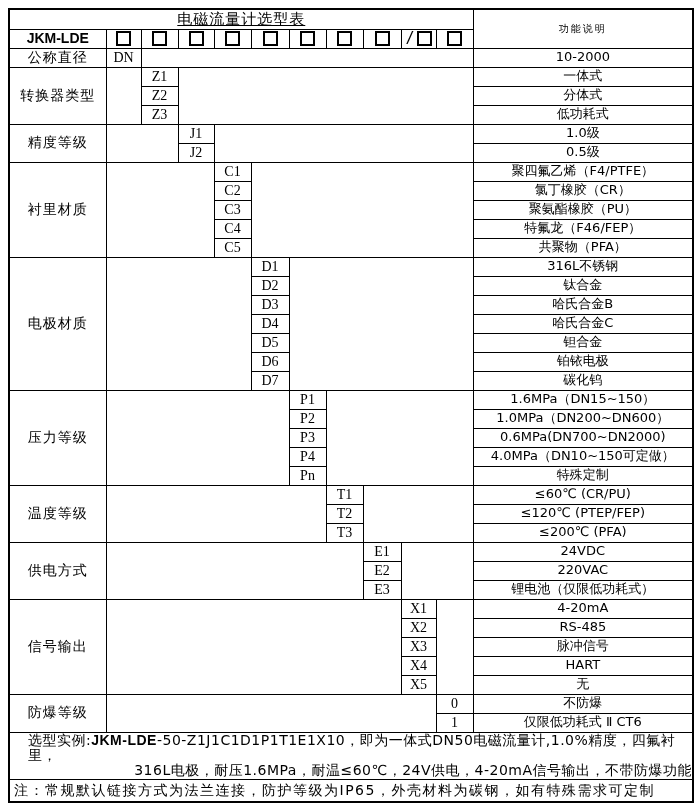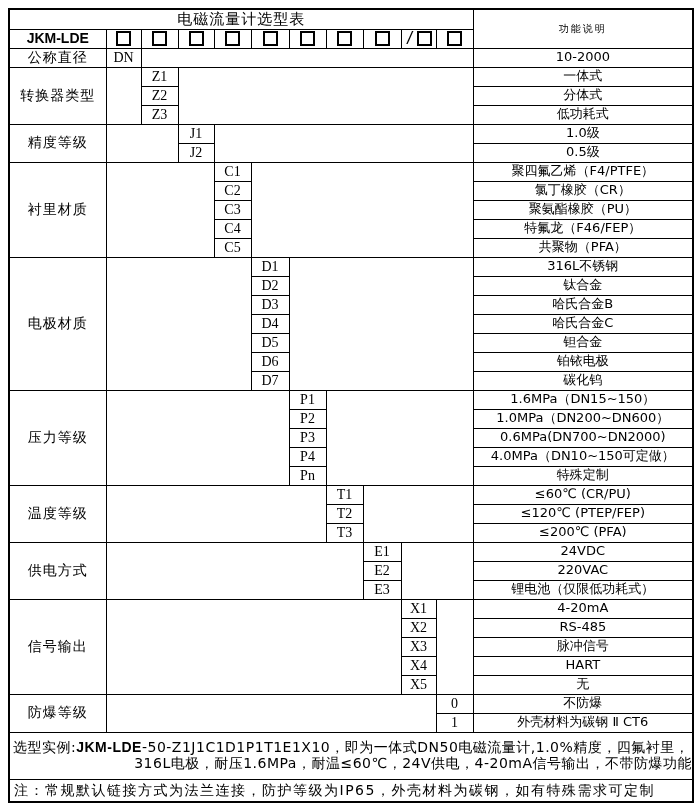--- a/index.html
+++ b/index.html
@@ -11,21 +11,21 @@
     position:absolute;left:8px;top:8px;width:684px;
     border-collapse:collapse;table-layout:fixed;
     border:2px solid #000;
   }
   td{
     border:1px solid #000;padding:0;text-align:center;vertical-align:middle;
     overflow:hidden;white-space:nowrap;font-size:13px;line-height:1.1;
   }
   tr{height:19px;}
   tr.title-row{height:20px;}
-  td.title-cell{font-size:15px;letter-spacing:1px;}
+  td.title-cell{font-size:15px;letter-spacing:1px;text-decoration:underline;}
   td.fn-header{font-size:10px;letter-spacing:2px;}
   td.model{
     font-family:"Liberation Sans",sans-serif;font-weight:bold;font-size:14px;
   }
   td.cat{font-size:14px;letter-spacing:1px;margin-left:36px;}
   td.code{
     font-family:Liberation Serif, serif;
     font-size:14px;
   }
   td.desc{font-size:13px;text-align:center;}
@@ -34,21 +34,21 @@
     display:inline-block;width:11px;height:11px;border:2px solid #000;
     vertical-align:middle;background:#fff;
   }
   span.slash{
     font-size:15px;margin-right:2px;vertical-align:middle;
     font-family:"DejaVu Sans Mono",monospace;
   }
   td.example-cell{
     height:46px;white-space:normal;font-size:14px;letter-spacing:0.5px;
   }
-  td.example-cell .l1{text-align:left;padding-left:3px;}
+  td.example-cell .l1{text-align:left;padding-left:18px;}
   td.example-cell .l2{text-align:right;}
   td.example-cell .model-inline{
     font-family:"Liberation Sans",sans-serif;font-weight:bold;
   }
   tr.note-row{height:23px;}
   td.note-cell{
     text-align:left;padding-left:4px;font-size:14px;letter-spacing:1.5px;
   }
 </style>
 </head>
@@ -262,21 +262,21 @@
   </tr>
 
   <tr>
     <td rowspan="2" class="cat">防爆等级</td>
     <td colspan="9" rowspan="2" class="empty"></td>
     <td class="code">0</td>
     <td class="desc">不防爆</td>
   </tr>
   <tr>
     <td class="code">1</td>
-    <td class="desc">外壳材料为碳钢 Ⅱ CT6</td>
+    <td class="desc">仅限低功耗式 Ⅱ CT6</td>
   </tr>
 
   <tr>
     <td colspan="12" class="example-cell">
       <div class="l1"><span>选型实例:</span><span class="model-inline">JKM-LDE</span><span>-50-Z1J1C1D1P1T1E1X10，即为一体式DN50电磁流量计,1.0%精度，四氟衬里，</span></div>
       <div class="l2">316L电极，耐压1.6MPa，耐温≤60℃，24V供电，4-20mA信号输出，不带防爆功能</div>
     </td>
   </tr>
 
   <tr class="note-row">

